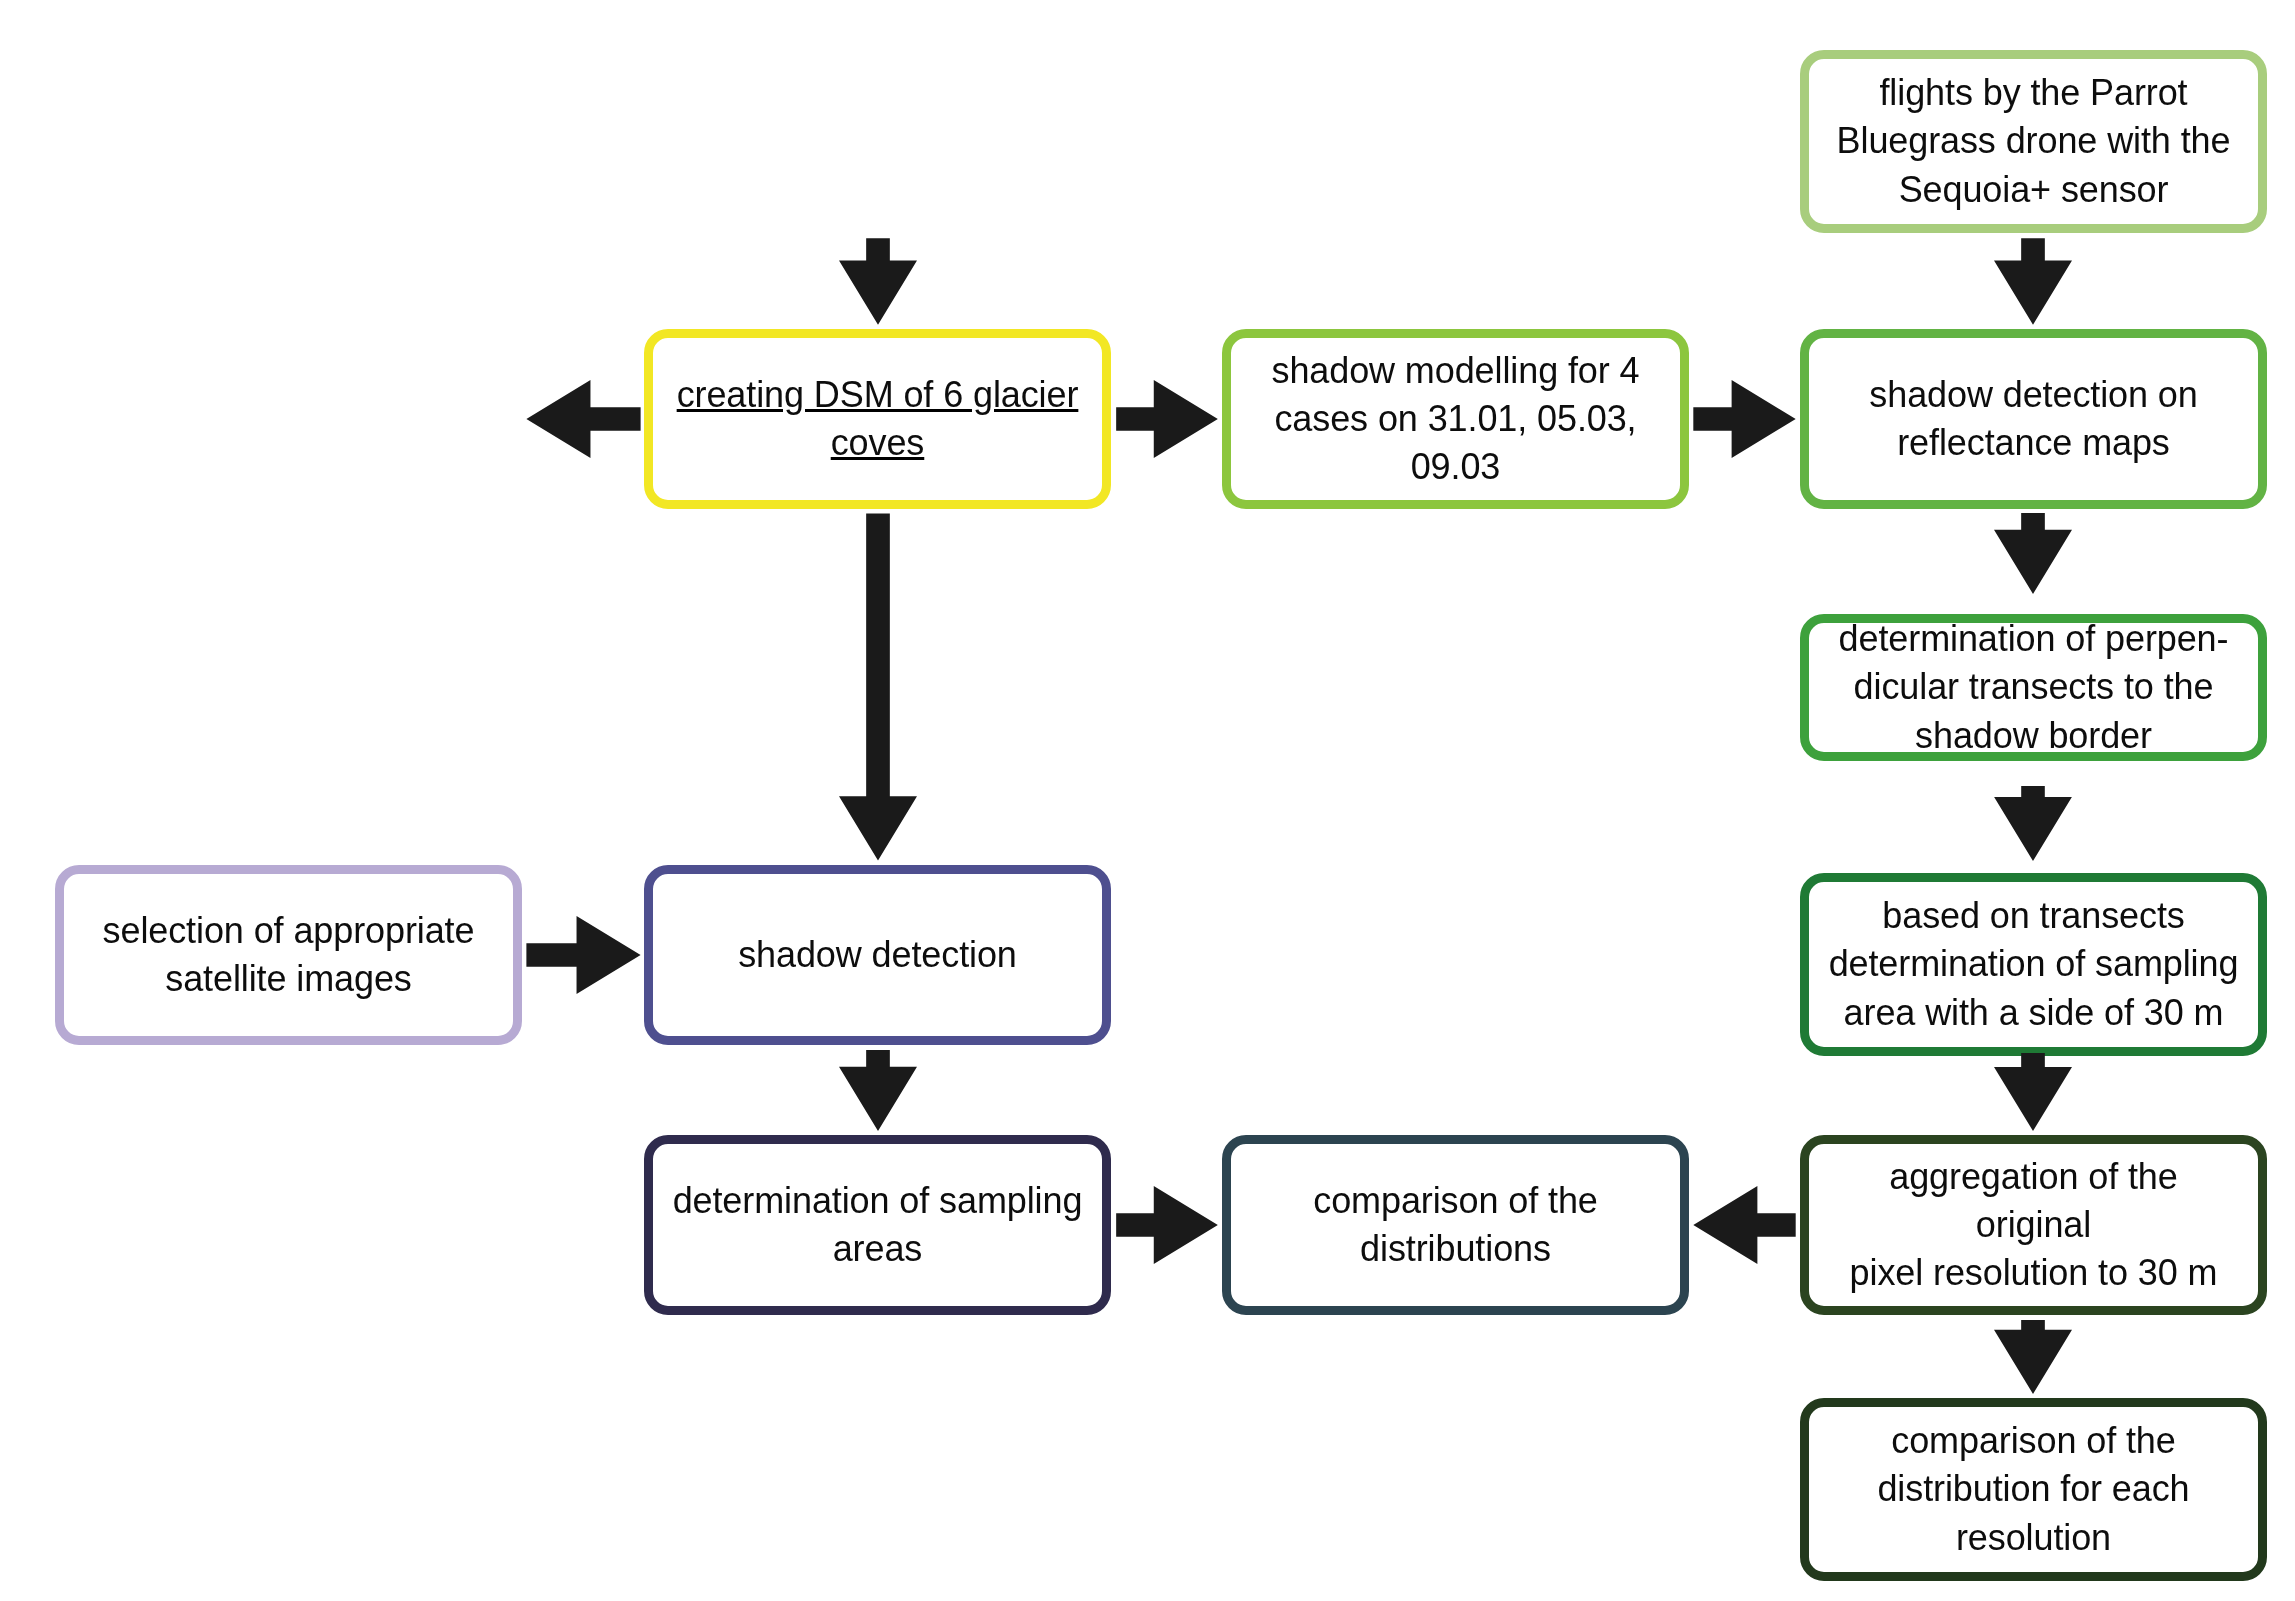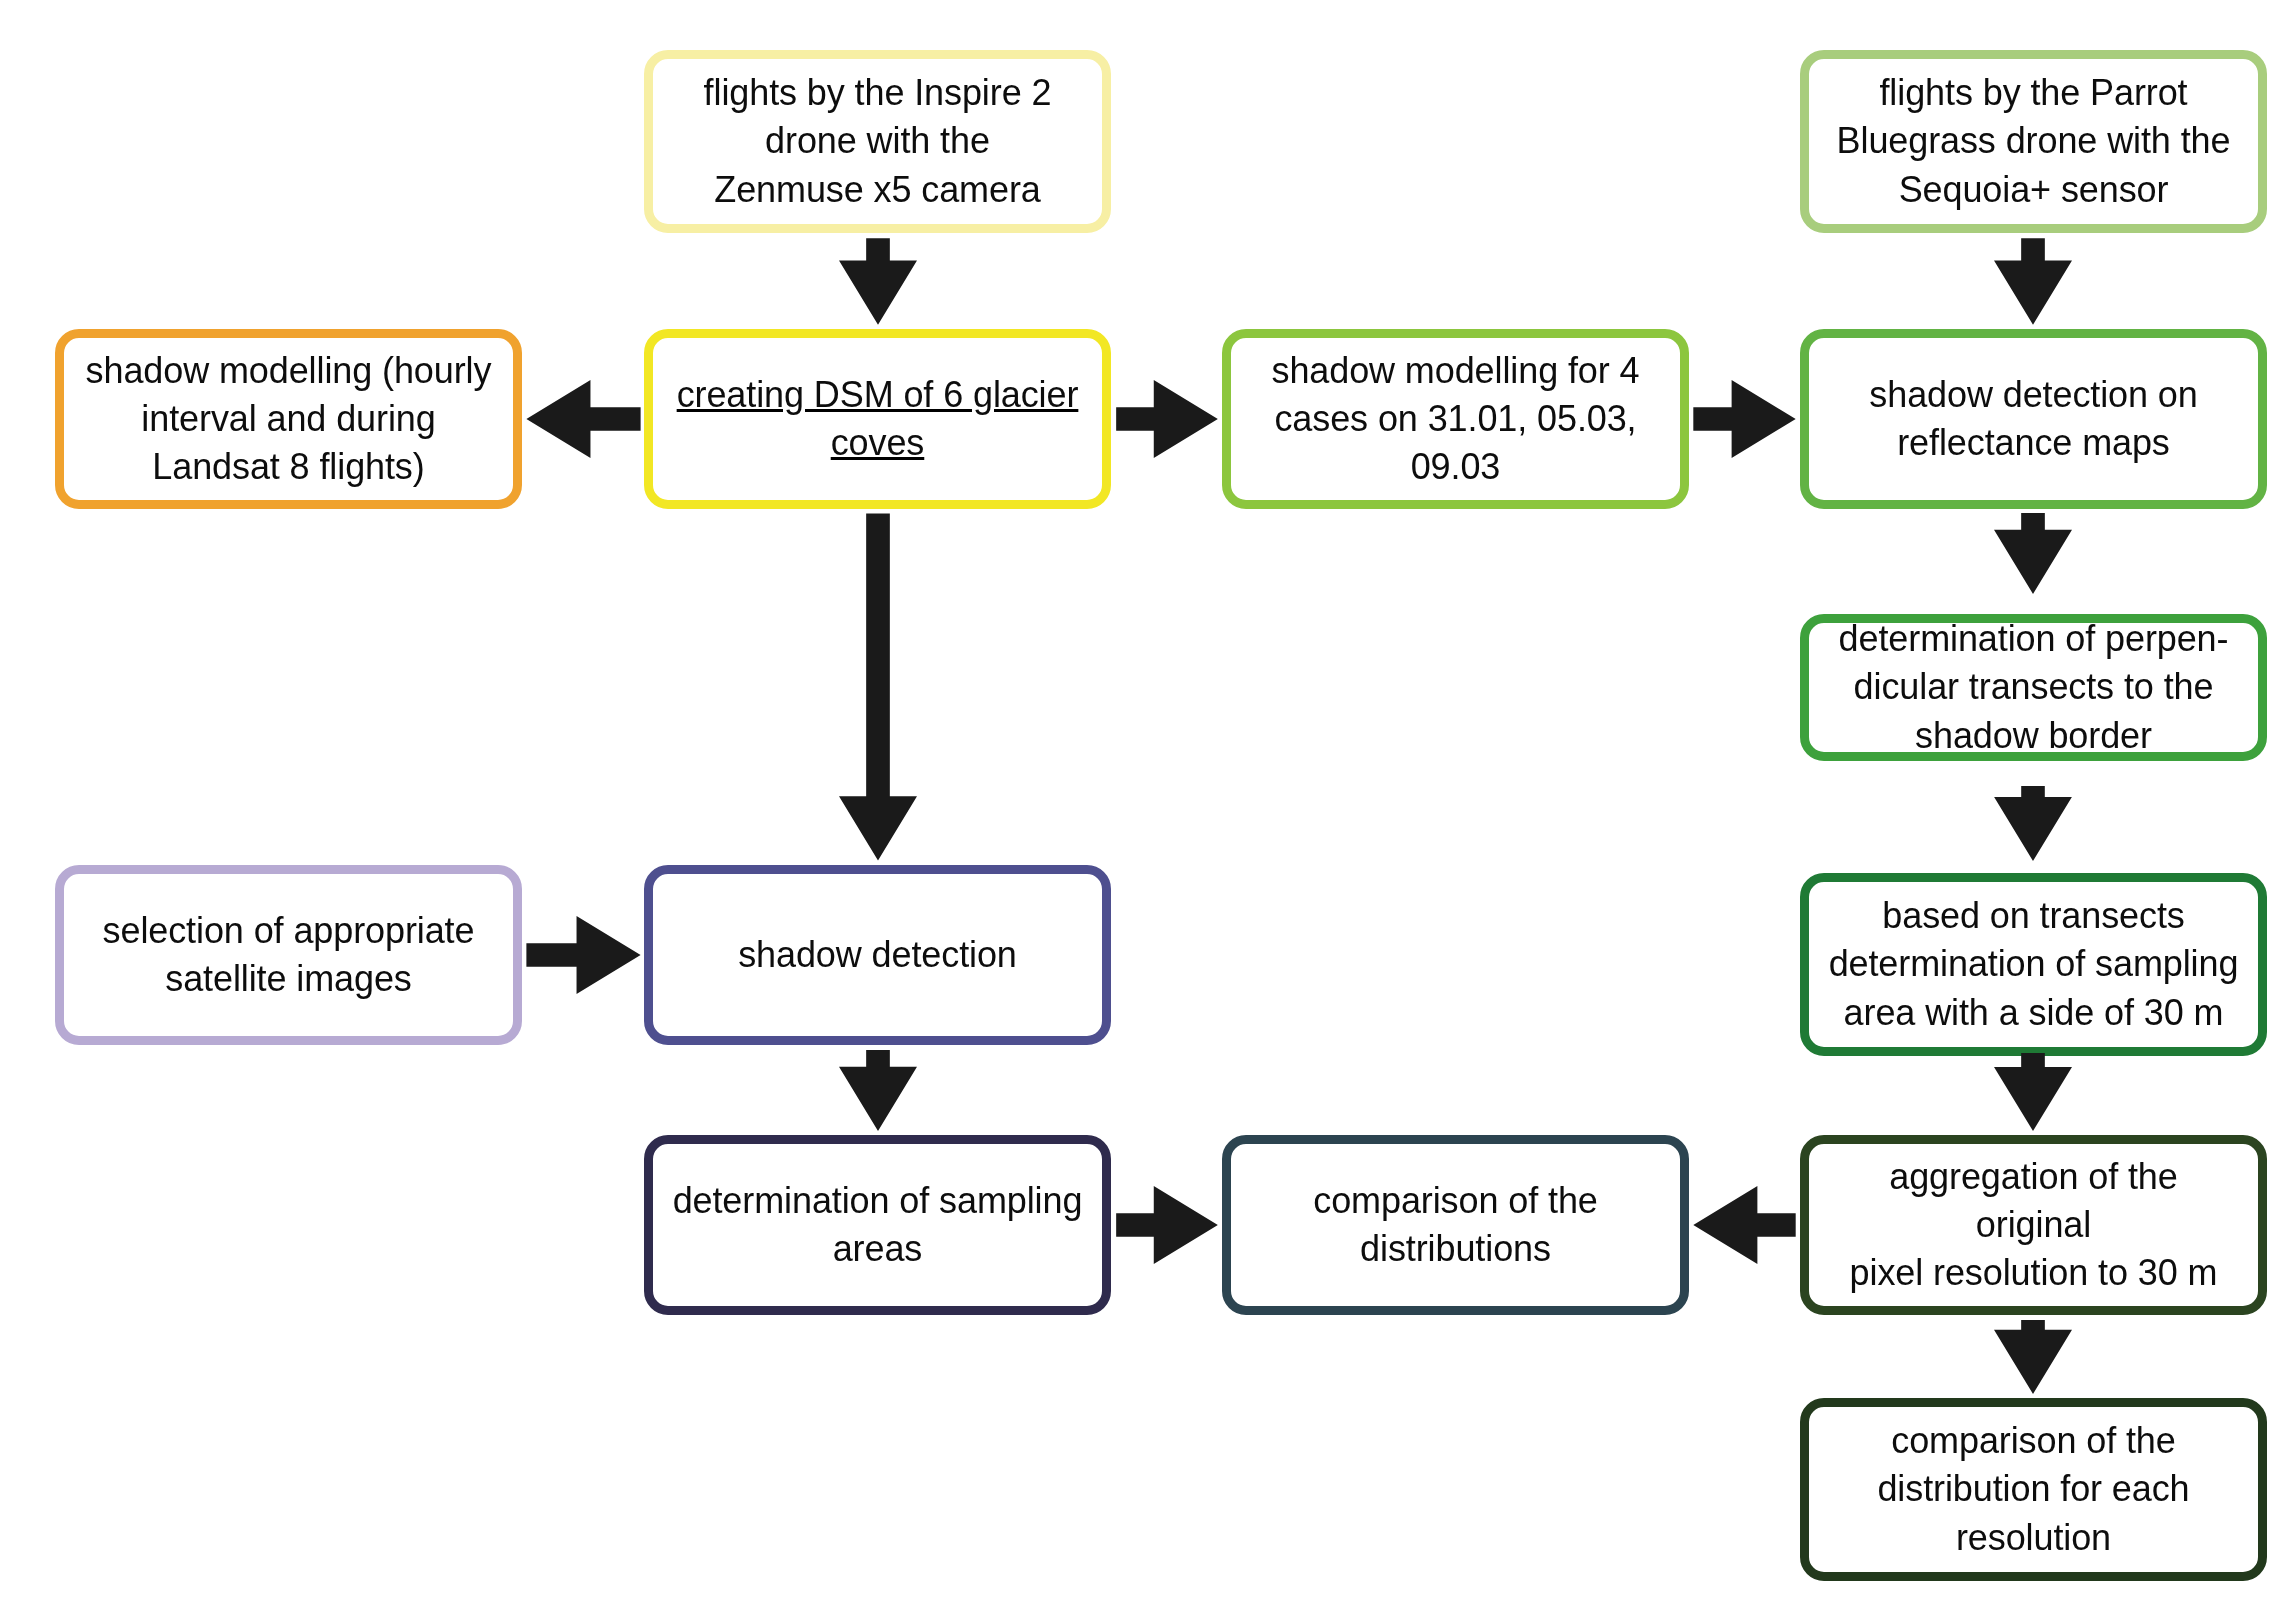--- a/index.html
+++ b/index.html
@@ -44,34 +44,24 @@
   }
   .arrow svg {
     display: block;
     overflow: visible;
   }
 </style>
 </head>
 <body>
 
 <div id="canvas" style="background: rgb(255, 255, 255);">
-    <div class="node" style="left: 644px; top: 50px; width: 467px; height: 183px; border-color: rgb(247, 239, 164); border-width: 9px;">
-      <span class="label">flights by the Inspire 2
-drone with the
-Zenmuse x5 camera</span>
-    </div>
     <div class="node" style="left: 1800px; top: 50px; width: 467px; height: 183px; border-color: rgb(168, 205, 125); border-width: 9px;">
       <span class="label">flights by the Parrot
 Bluegrass drone with the
 Sequoia+ sensor</span>
-    </div>
-    <div class="node" style="left: 55px; top: 329px; width: 467px; height: 180px; border-color: rgb(240, 162, 46); border-width: 9px;">
-      <span class="label">shadow modelling (hourly
-interval and during
-Landsat 8 flights)</span>
     </div>
     <div class="node" style="left: 644px; top: 329px; width: 467px; height: 180px; border-color: rgb(242, 231, 36); border-width: 9px; text-decoration: underline;">
       <span class="label">creating DSM of 6 glacier
 coves</span>
     </div>
     <div class="node" style="left: 1222px; top: 329px; width: 467px; height: 180px; border-color: rgb(140, 198, 62); border-width: 9px;">
       <span class="label">shadow modelling for 4
 cases on 31.01, 05.03,
 09.03</span>
     </div>

